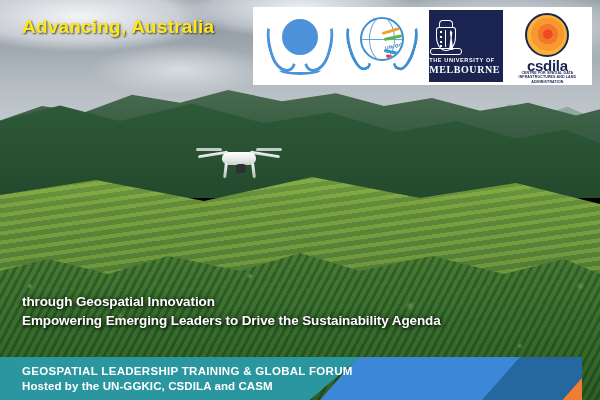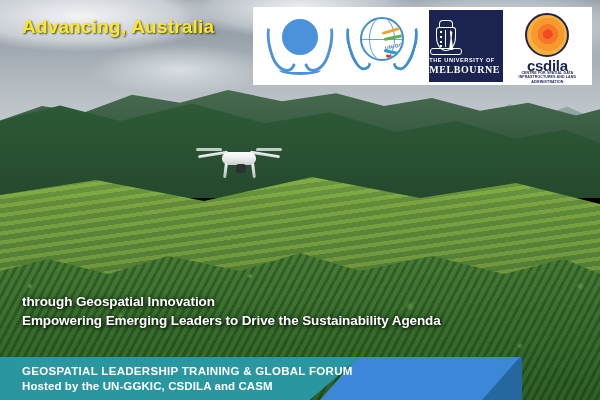--- a/index.html
+++ b/index.html
@@ -279,21 +279,21 @@
   
   .subtitle {
     position: absolute; left: 22px; top: 292px; width: 560px; z-index: 6;
     color: #ffffff; font-size: 13.5px; font-weight: 700; line-height: 19px;
     letter-spacing: -.1px;
     text-shadow: 1px 1px 3px rgba(0,0,0,.85), 0 0 6px rgba(0,0,0,.6);
   }
 
   
   .bottom-bar {
-    position: absolute; left: 0; bottom: 0; width: 522px; height: 43px;
+    position: absolute; left: 0; bottom: 0; width: 582px; height: 43px;
     z-index: 8; overflow: hidden;
   }
   .seg { position: absolute; top: 0; height: 43px; }
   .seg-teal   { left: 0px;   width: 360px; background: #2a96a0;
                 clip-path: polygon(0 0, 100% 0, 86% 100%, 0 100%); }
   .seg-blue   { left: 320px; width: 200px; background: #3d87d8;
                 clip-path: polygon(19% 0, 100% 0, 81% 100%, 0 100%); }
   .seg-dblue  { left: 430px; width: 170px; background: #2568a0;
                 clip-path: polygon(22% 0, 100% 0, 78% 100%, 0 100%); }
   .seg-orange { left: 500px; width: 100px; background: #f07d33;

